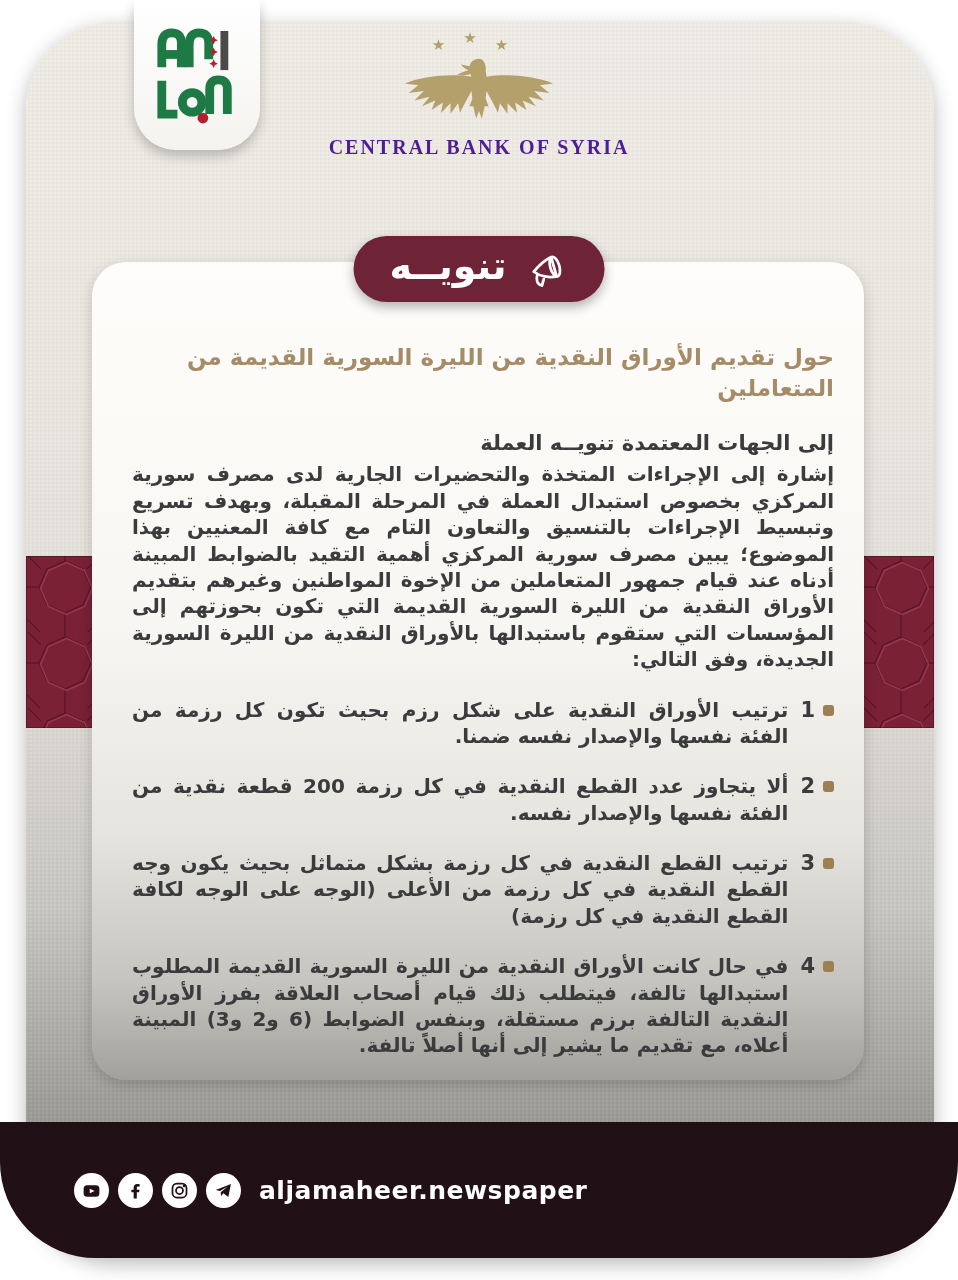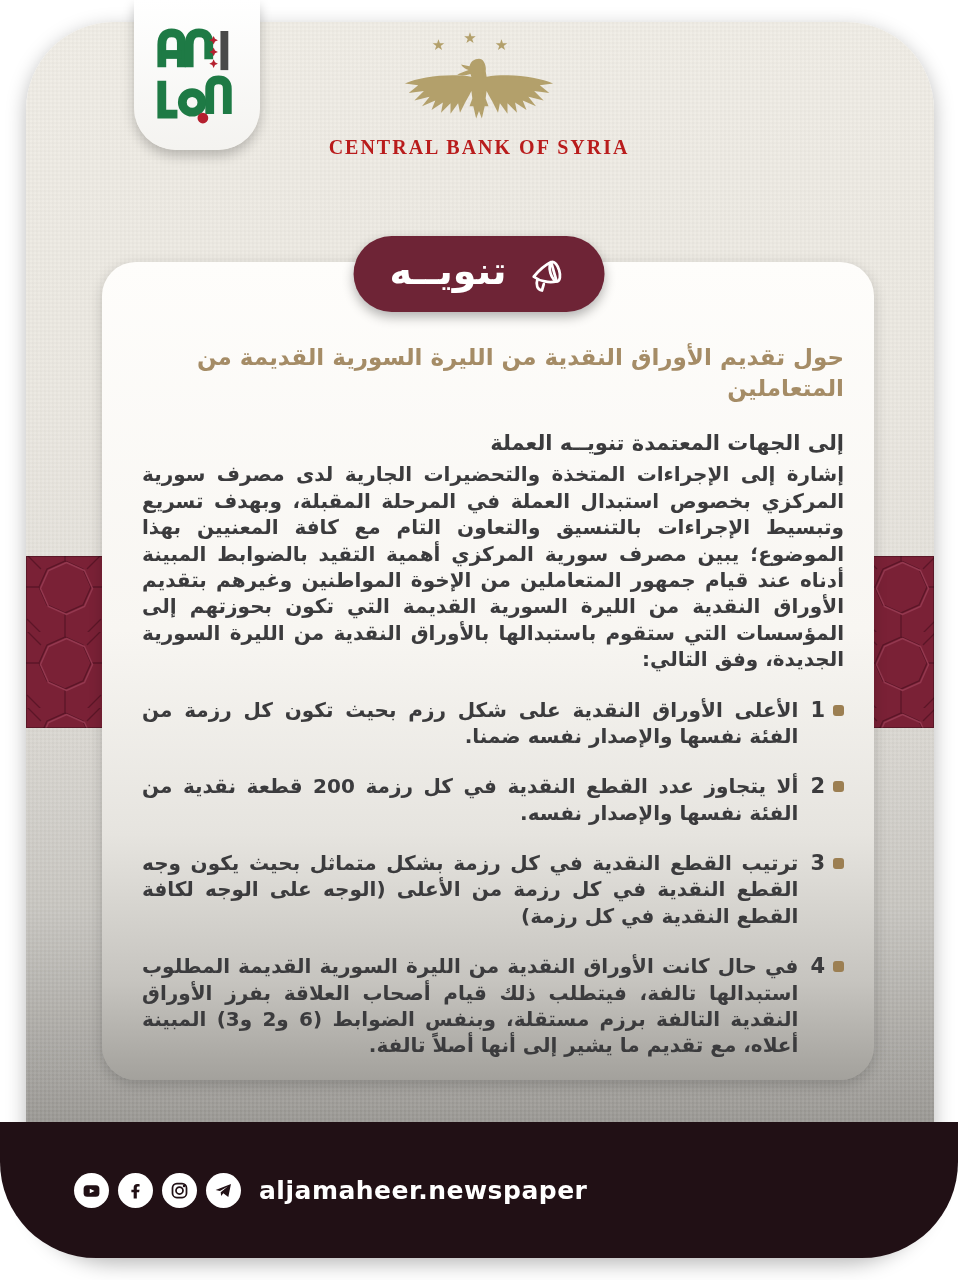--- a/index.html
+++ b/index.html
@@ -19,28 +19,28 @@
   
   .logo-tab{position:absolute;left:134px;top:0;width:126px;height:150px;z-index:4;
             background:linear-gradient(#ffffff,#f4f3f0);border-radius:0 0 42px 42px;
             box-shadow:0 6px 12px rgba(0,0,0,.22);display:flex;align-items:center;justify-content:center;}
   
   .emblem{position:absolute;left:0;right:0;top:34px;text-align:center;z-index:3;}
   .stars{height:22px;color:#b3a06b;font-size:15px;letter-spacing:18px;line-height:22px;}
   .stars .s2{display:inline-block;transform:translateY(-7px);}
   .bank-ar{margin-top:6px;font-size:26px;font-weight:700;color:#4f4e46;}
   .bank-en{margin-top:6px;font-family:"Liberation Serif","DejaVu Serif",serif;font-size:20px;
-           font-weight:700;letter-spacing:2px;color:#b91c1c;}
-  
-  .pill{position:absolute;left:50%;top:236px;transform:translateX(-50%);height:76px;
+           font-weight:700;letter-spacing:2px;color:#4c1d95;}
+  
+  .pill{position:absolute;left:50%;top:236px;transform:translateX(-50%);height:66px;
         padding:0 36px;border-radius:40px;background:#6e2436;display:flex;align-items:center;
         gap:18px;z-index:6;box-shadow:0 5px 12px rgba(0,0,0,.3);}
   .pill-label{color:#fff;font-size:38px;font-weight:700;line-height:1;transform:translateY(-3px);}
   
-  .card{position:absolute;left:102px;top:262px;width:772px;height:818px;border-radius:34px;z-index:3;
+  .card{position:absolute;left:92px;top:262px;width:772px;height:818px;border-radius:34px;z-index:3;
         background:linear-gradient(180deg,#fefdfb 0%,#f8f6f2 45%,#e6e4df 70%,#c6c4bf 88%,#a3a19c 100%);
         box-shadow:0 4px 14px rgba(0,0,0,.18);
         box-sizing:border-box;padding:80px 30px 30px 40px;direction:rtl;overflow:hidden;}
   .title{color:#a58c66;font-size:23px;font-weight:700;text-align:right;margin:0 0 26px 0;line-height:1.35;}
   .subtitle{color:#3b3b3d;font-size:21px;font-weight:700;text-align:right;margin:0 0 4px 0;line-height:1.3;}
   .par{color:#3b3b3d;font-size:20px;font-weight:700;line-height:1.32;text-align:justify;
        text-align-last:right;margin:0;}
   .list{margin-top:24px;}
   .item{display:flex;gap:12px;align-items:flex-start;margin-bottom:24px;}
   .marker{flex:0 0 auto;display:flex;align-items:center;gap:8px;padding-top:3px;}
@@ -131,21 +131,21 @@
     <h1 class="title">حول تقديم الأوراق النقدية من الليرة السورية القديمة من المتعاملين</h1>
     <div class="subtitle">إلى الجهات المعتمدة تنويــه العملة</div>
     <p class="par">إشارة إلى الإجراءات المتخذة والتحضيرات الجارية لدى مصرف سورية المركزي بخصوص استبدال العملة في المرحلة المقبلة، وبهدف تسريع وتبسيط الإجراءات بالتنسيق والتعاون التام مع كافة المعنيين بهذا الموضوع؛ يبين مصرف سورية المركزي أهمية التقيد بالضوابط المبينة أدناه عند قيام جمهور المتعاملين من الإخوة المواطنين وغيرهم بتقديم الأوراق النقدية من الليرة السورية القديمة التي تكون بحوزتهم إلى المؤسسات التي ستقوم باستبدالها بالأوراق النقدية من الليرة السورية الجديدة، وفق التالي:</p>
 
     <div class="list">
       <div class="item">
         <span class="marker">
           <span class="dot"></span>
           <span class="num">1</span>
         </span>
-        <div class="par">الأعلى الأوراق النقدية على شكل رزم بحيث تكون كل رزمة من الفئة نفسها والإصدار نفسه ضمنا.</div>
+        <div class="par">ترتيب الأوراق النقدية على شكل رزم بحيث تكون كل رزمة من الفئة نفسها والإصدار نفسه ضمنا.</div>
       </div>
       <div class="item">
         <span class="marker">
           <span class="dot"></span>
           <span class="num">2</span>
         </span>
         <div class="par">ألا يتجاوز عدد القطع النقدية في كل رزمة 200 قطعة نقدية من الفئة نفسها والإصدار نفسه.</div>
       </div>
       <div class="item">
         <span class="marker">

